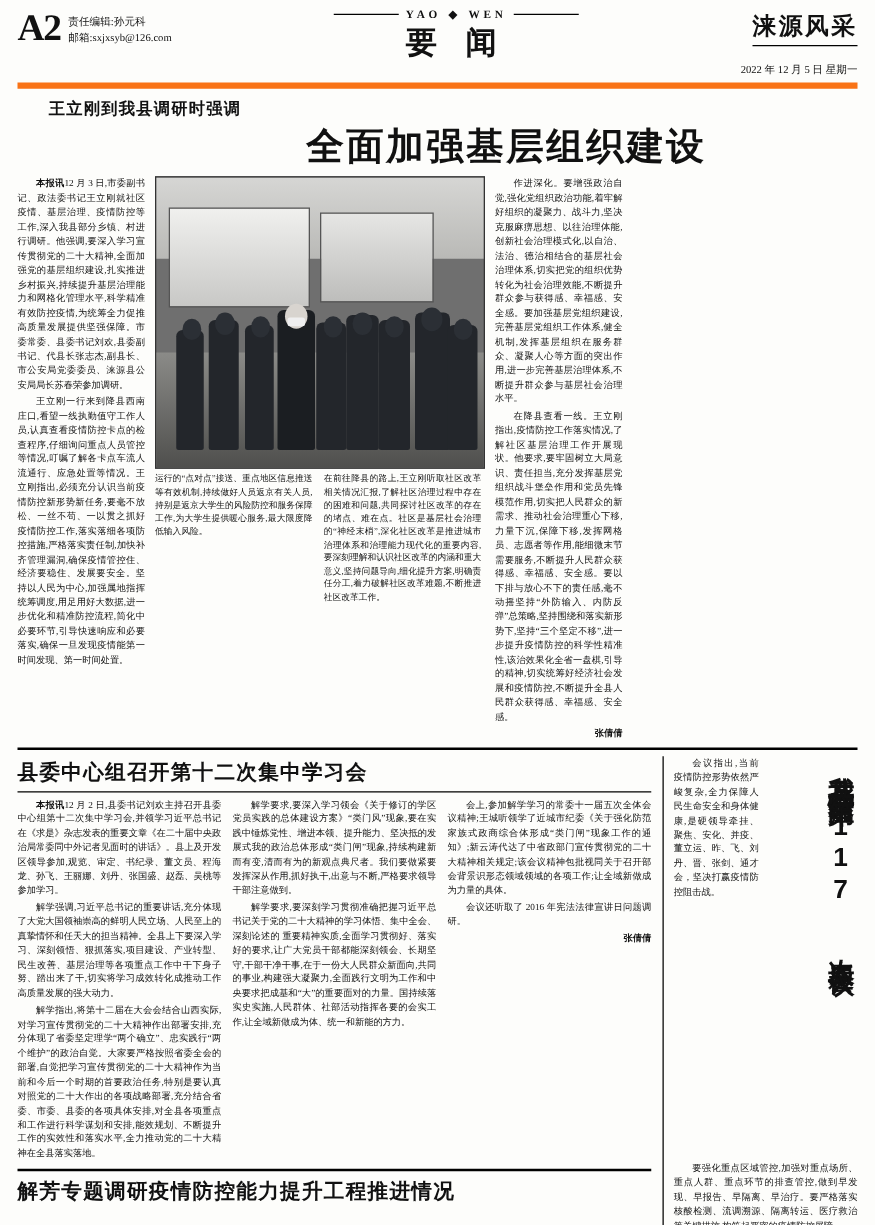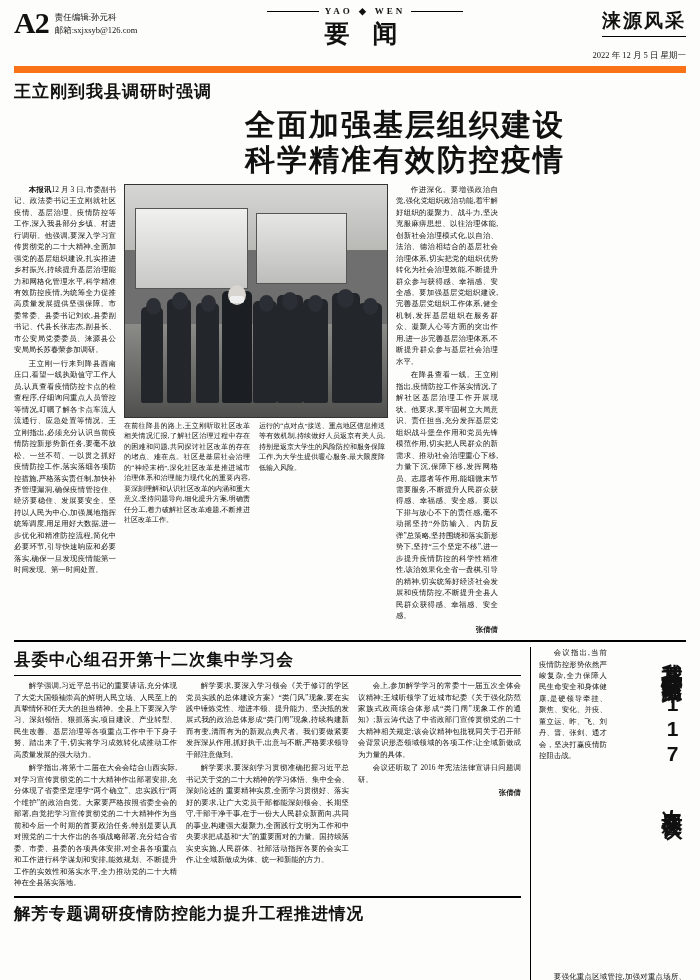--- a/index.html
+++ b/index.html
@@ -13,21 +13,21 @@
   .page{
     position:relative;
     width:700px;height:980px;
     box-sizing:border-box;
     padding:8px 14px 6px 14px;
   }
 
   
   .masthead{
     display:flex;align-items:flex-start;
-    border-bottom:7px solid #f97316;
+    border-bottom:5px solid #f97316;
     padding-bottom:4px;
   }
   .mh-left{display:flex;align-items:flex-start;gap:6px;width:215px;}
   .pagenum{
     font-family:"Liberation Serif", serif;
     font-size:30px;font-weight:bold;line-height:1;
     letter-spacing:-1px;
   }
   .mh-meta{font-size:8.5px;line-height:1.5;padding-top:3px;}
   .mh-center{
@@ -48,23 +48,24 @@
     font-size:19px;font-weight:bold;letter-spacing:2px;
     font-family:"Liberation Sans", sans-serif;
     border-bottom:1px solid #000;padding-bottom:2px;
     display:inline-block;
   }
   .mh-right .date{font-size:8.5px;margin-top:13px;}
 
   
   .kicker{
     margin-top:7px;
-    font-size:17px;font-weight:bold;
+    font-size:13px;font-weight:bold;
     font-family:"Liberation Sans", sans-serif;
     letter-spacing:1px;
+    margin-left:25px;
   }
   .headline{
     text-align:center;
     font-family:"Liberation Sans", sans-serif;
     font-weight:bold;
     font-size:30px;
     line-height:1.18;
     letter-spacing:2px;
     margin:4px 0 6px 0;
     padding-left:110px;
@@ -158,21 +159,20 @@
     </div>
     <div class="mh-right">
       <div class="brand">涞源风采</div>
       <div class="date">2022 年 12 月 5 日 星期一</div>
     </div>
   </div>
 
   <div class="kicker">王立刚到我县调研时强调</div>
   <div class="headline">
     <div>全面加强基层组织建设</div>
-    <div>科学精准有效防控疫情</div>
   </div>
 
   <div class="top-wrap">
     <div class="col c-narrow">
       <p><span class="lead-label">本报讯</span><span>12 月 3 日,市委副书记、政法委书记王立刚就社区疫情、基层治理、疫情防控等工作,深入我县部分乡镇、村进行调研。他强调,要深入学习宣传贯彻党的二十大精神,全面加强党的基层组织建设,扎实推进乡村振兴,持续提升基层治理能力和网格化管理水平,科学精准有效防控疫情,为统筹全力促推高质量发展提供坚强保障。市委常委、县委书记刘欢,县委副书记、代县长张志杰,副县长、市公安局党委委员、涞源县公安局局长苏春荣参加调研。</span></p>
       <p>王立刚一行来到降县西南庄口,看望一线执勤值守工作人员,认真查看疫情防控卡点的检查程序,仔细询问重点人员管控等情况,叮嘱了解各卡点车流人流通行、应急处置等情况。王立刚指出,必须充分认识当前疫情防控新形势新任务,要毫不放松、一丝不苟、一以贯之抓好疫情防控工作,落实落细各项防控措施,严格落实责任制,加快补齐管理漏洞,确保疫情管控住、经济要稳住、发展要安全。坚持以人民为中心,加强属地指挥统筹调度,用足用好大数据,进一步优化和精准防控流程,简化中必要环节,引导快速响应和必要落实,确保一旦发现疫情能第一时间发现、第一时间处置。</p>
     </div>
 
     <div>
       <div class="photo" style="height:232px">
@@ -195,42 +195,43 @@
         <div class="head" style="left:60%;bottom:46%;width:16px;height:18px;"></div>
         <div class="p" style="left:68%;width:25px;height:104px;"></div>
         <div class="head" style="left:70%;bottom:45%;width:15px;height:17px;"></div>
         <div class="p" style="left:79%;width:28px;height:110px;"></div>
         <div class="head" style="left:81%;bottom:47%;width:17px;height:19px;"></div>
         <div class="p" style="left:89%;width:24px;height:100px;"></div>
         <div class="head" style="left:91%;bottom:44%;width:15px;height:17px;"></div>
       </div>
       <div class="cap">
         <div style="display:flex;gap:9px;">
+          <span style="width:126px;">运行的“点对点”接送、重点地区信息推送等有效机制,持续做好人员返京有关人员,持别是返京大学生的风险防控和服务保障工作,为大学生提供暖心服务,最大限度降低输入风险。</span>
           <span style="width:126px;">在前往降县的路上,王立刚听取社区改革相关情况汇报,了解社区治理过程中存在的困难和问题,共同探讨社区改革的存在的堵点、难在点。社区是基层社会治理的“神经末梢”,深化社区改革是推进城市治理体系和治理能力现代化的重要内容,要深刻理解和认识社区改革的内涵和重大意义,坚持问题导向,细化提升方案,明确责任分工,着力破解社区改革难题,不断推进社区改革工作。</span>
-          <span style="width:126px;">运行的“点对点”接送、重点地区信息推送等有效机制,持续做好人员返京有关人员,持别是返京大学生的风险防控和服务保障工作,为大学生提供暖心服务,最大限度降低输入风险。</span>
         </div>
       </div>
     </div>
 
     <div class="col" style="width:102px;">
       <p>作进深化。要增强政治自觉,强化党组织政治功能,着牢解好组织的凝聚力、战斗力,坚决克服麻痹思想、以往治理体能,创新社会治理模式化,以自治、法治、德治相结合的基层社会治理体系,切实把党的组织优势转化为社会治理效能,不断提升群众参与获得感、幸福感、安全感。要加强基层党组织建设,完善基层党组织工作体系,健全机制,发挥基层组织在服务群众、凝聚人心等方面的突出作用,进一步完善基层治理体系,不断提升群众参与基层社会治理水平。</p>
       <p>在降县查看一线。王立刚指出,疫情防控工作落实情况,了解社区基层治理工作开展现状。他要求,要牢固树立大局意识、责任担当,充分发挥基层党组织战斗堡垒作用和党员先锋模范作用,切实把人民群众的新需求、推动社会治理重心下移,力量下沉,保障下移,发挥网格员、志愿者等作用,能细微末节需要服务,不断提升人民群众获得感、幸福感、安全感。要以下排与放心不下的责任感,毫不动摇坚持“外防输入、内防反弹”总策略,坚持围绕和落实新形势下,坚持“三个坚定不移”,进一步提升疫情防控的科学性精准性,该治效果化全省一盘棋,引导的精神,切实统筹好经济社会发展和疫情防控,不断提升全县人民群众获得感、幸福感、安全感。</p>
       <div class="byline">张倩倩</div>
     </div>
   </div>
 
   <div class="hr-thick"></div>
 
   <div class="body-wrap">
 
     <div class="leftzone">
       <div class="sec-title">县委中心组召开第十二次集中学习会</div>
       <div class="hr-thin"></div>
       <div class="cols3">
         <div class="small">
+          <p><span class="lead-label">本报讯</span><span>12 月 2 日,县委书记刘欢主持召开县委中心组第十二次集中学习会,并领学习近平总书记在《求是》杂志发表的重要文章《在二十届中央政治局常委同中外记者见面时的讲话》。县上及开发区领导参加,观览、审定、书纪录、董文员、程海龙、孙飞、王丽娜、刘丹、张国盛、赵磊、吴桃等参加学习。</span></p>
           <p>解学强调,习近平总书记的重要讲话,充分体现了大党大国领袖崇高的鲜明人民立场、人民至上的真挚情怀和任天大的担当精神。全县上下要深入学习、深刻领悟、狠抓落实,项目建设、产业转型、民生改善、基层治理等各项重点工作中干下身子努、踏出来了干,切实将学习成效转化成推动工作高质量发展的强大动力。</p>
           <p>解学指出,将第十二届在大会会结合山西实际,对学习宣传贯彻党的二十大精神作出部署安排,充分体现了省委坚定理学“两个确立”、忠实践行“两个维护”的政治自觉。大家要严格按照省委全会的部署,自觉把学习宣传贯彻党的二十大精神作为当前和今后一个时期的首要政治任务,特别是要认真对照党的二十大作出的各项战略部署,充分结合省委、市委、县委的各项具体安排,对全县各项重点和工作进行科学谋划和安排,能效规划、不断提升工作的实效性和落实水平,全力推动党的二十大精神在全县落实落地。</p>
         </div>
         <div class="small">
           <p>解学要求,要深入学习领会《关于修订的学区党员实践的总体建设方案》“类门风”现象,要在实践中锤炼党性、增进本领、提升能力、坚决抵的发展式我的政治总体形成“类门闸”现象,持续构建新而有变,清而有为的新观点典尺者。我们要做紧要发挥深从作用,抓好执干,出意与不断,严格要求领导干部注意做到。</p>
           <p>解学要求,要深刻学习贯彻准确把握习近平总书记关于党的二十大精神的学习体悟、集中全会、深刻论述的 重要精神实质,全面学习贯彻好、落实好的要求,让广大党员干部都能深刻领会、长期坚守,干部干净干事,在于一份大人民群众新面向,共同的事业,构建强大凝聚力,全面践行文明为工作和中央要求把成基和“大”的重要面对的力量。国持续落实史实施,人民群体、社部活动指挥各要的会实工作,让全域新做成为体、统一和新能的方力。</p>
         </div>
         <div class="small">
           <p>会上,参加解学学习的常委十一届五次全体会议精神;王城听领学了近城市纪委《关于强化防范家族式政商综合体形成“类门闸”现象工作的通知》;新云涛代达了中省政部门宣传贯彻党的二十大精神相关规定;该会议精神包批视同关于召开部会背景识形态领域领域的各项工作;让全域新做成为力量的具体。</p>
           <p>会议还听取了 2016 年宪法法律宣讲日问题调研。</p>

